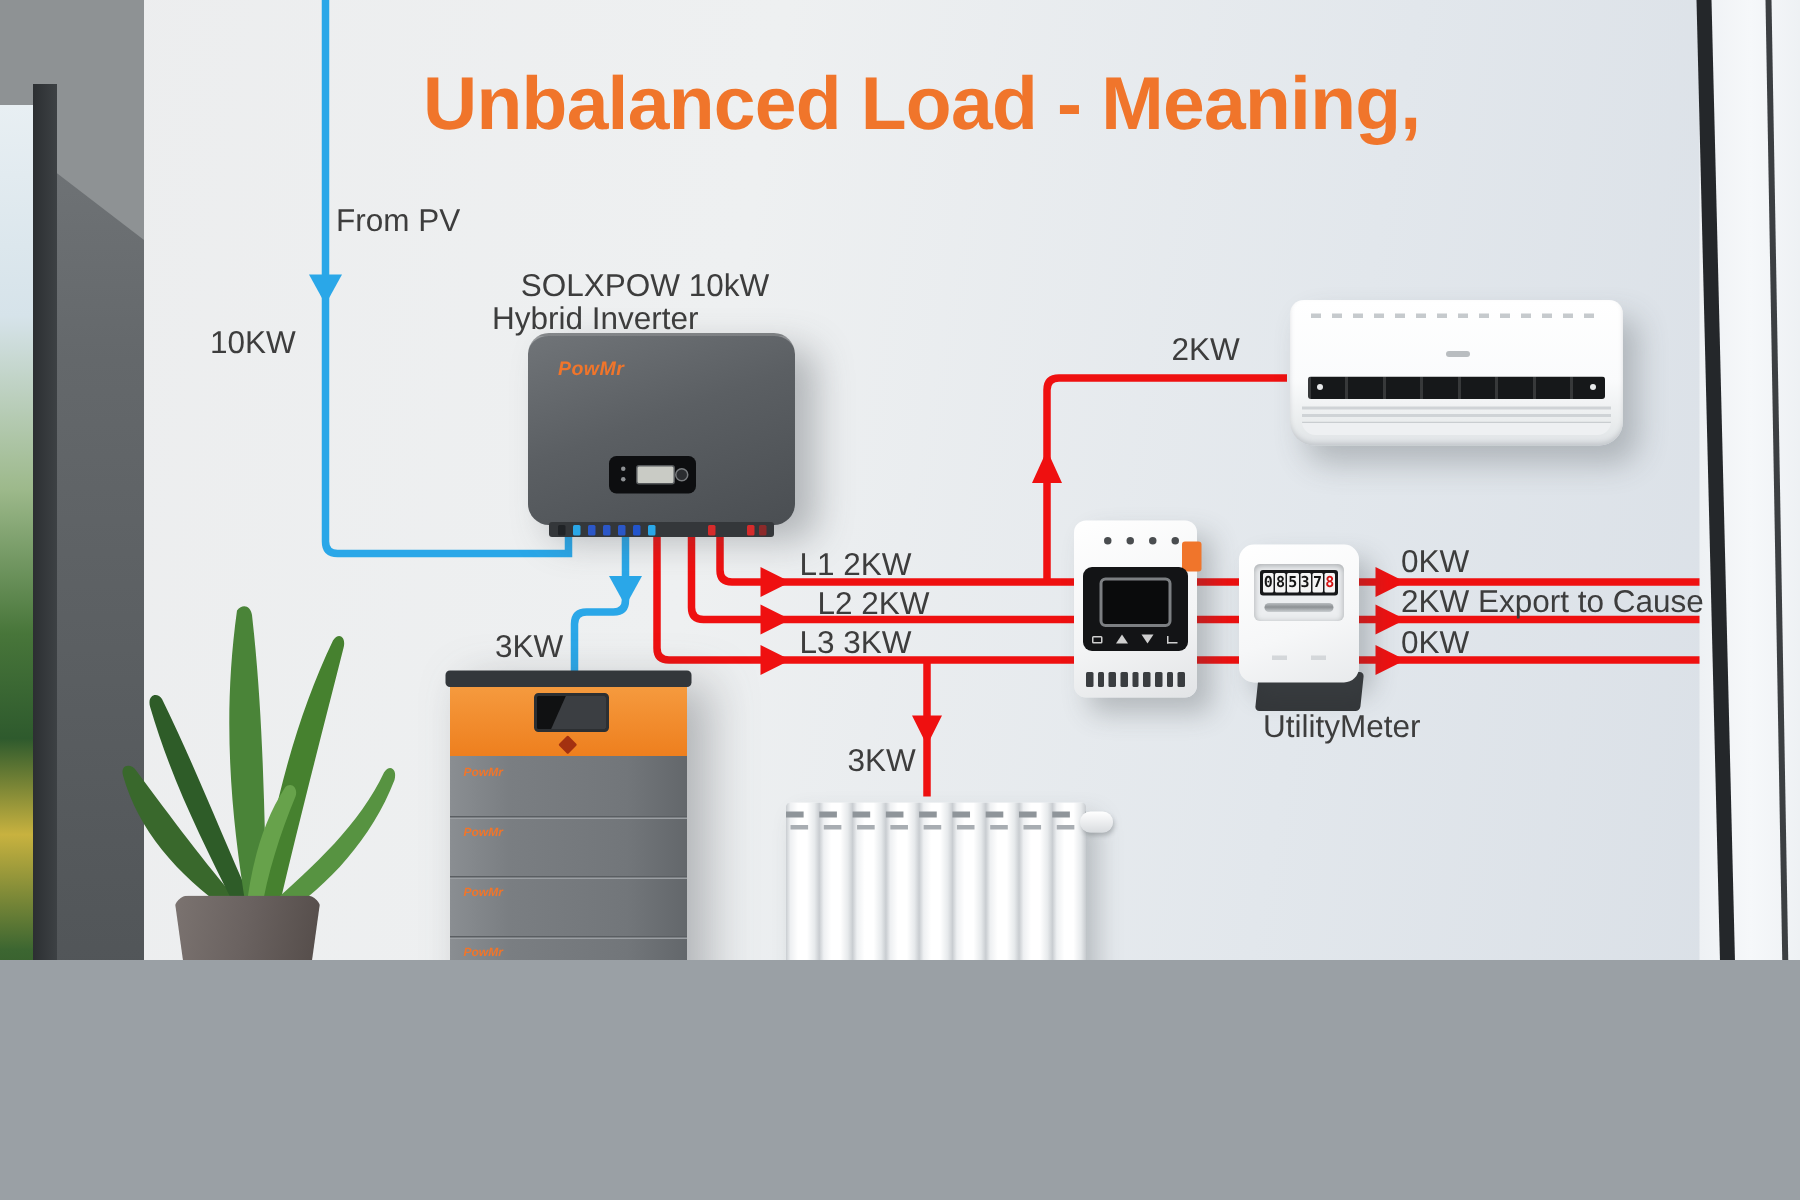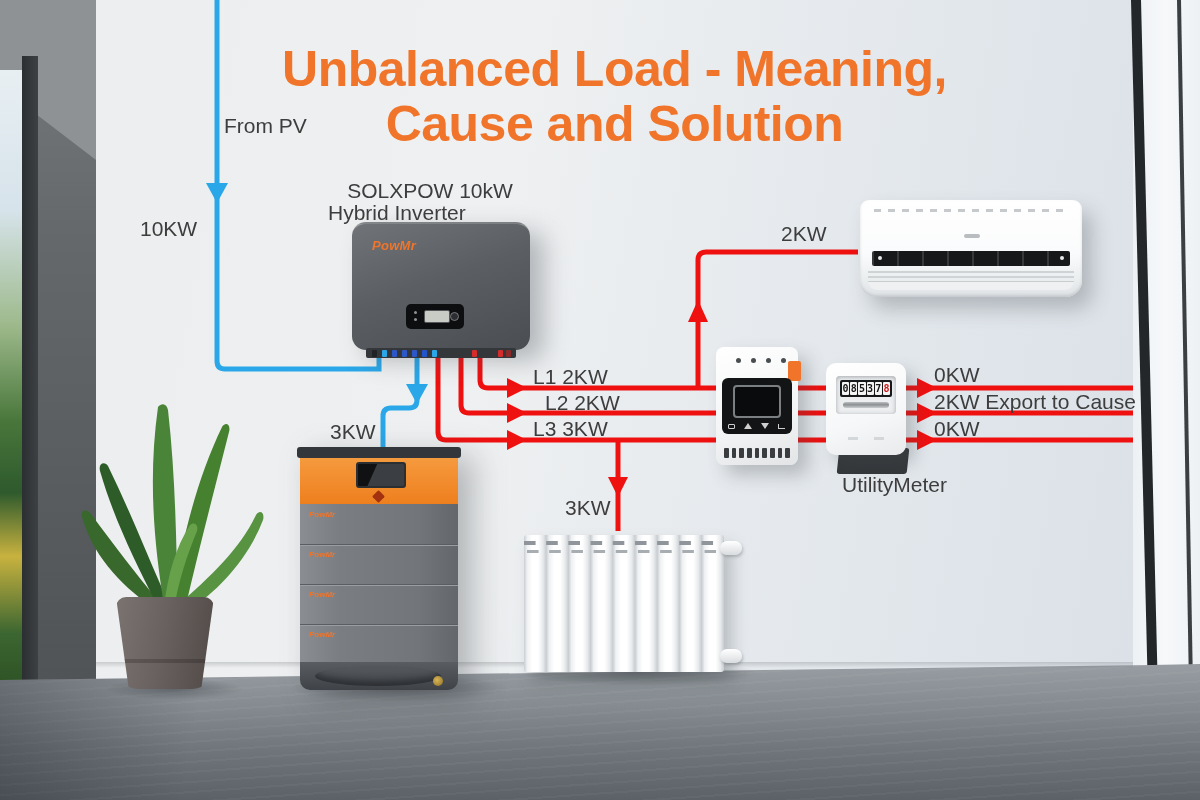--- a/index.html
+++ b/index.html
@@ -1,20 +1,20 @@
 <!DOCTYPE html>
 <html style="--orange: #F0752B; --red: #EF1010; --blue: #2AA7E8; --text: #3D3D3D;"><head>
 <meta charset="utf-8">
 <style>
   :root{
     --orange:#F0752B; --red:#EF1010; --blue:#2AA7E8; --text:#3D3D3D;
   }
   *{margin:0;padding:0;box-sizing:border-box;}
   body{font-family:"Liberation Sans",sans-serif;background:#9aa0a5;}
-  .scene{position:relative;width:1200px;height:800px;overflow:hidden;
+  .scene{position:relative;width:1200px;height:640px;overflow:hidden;
     background:linear-gradient(100deg,#ecedee 0%,#eef0f1 40%,#e2e7ec 72%,#d9dfe6 100%);}
   .abs{position:absolute;}
 
   
   .left-wall{left:0;top:0;width:96px;height:800px;z-index:1;
     background:linear-gradient(180deg,#777b7e 0%,#64686b 30%,#55595c 70%,#4b4f52 100%);}
   .left-wall .ceiling{position:absolute;left:0;top:0;width:96px;height:160px;
     background:#8e9294;clip-path:polygon(0 0,100% 0,100% 100%,0 54%);}
   .left-wall .glass{position:absolute;left:0;top:70px;width:24px;height:640px;
     background:linear-gradient(180deg,#e8eff3 0%,#d6e3ea 22%,#9db98b 40%,#48763a 55%,#2e5a2d 66%,#c8b23f 76%,#3c6631 88%,#27481f 100%);}
@@ -189,21 +189,20 @@
     <div class="corner-shade"></div>
   </div>
   <div class="abs skirt"></div>
 
   <div class="ground-shadow" style="left:288px;top:674px;width:220px;height:28px;"></div>
   <div class="ground-shadow" style="left:520px;top:660px;width:240px;height:26px;"></div>
   <div class="ground-shadow" style="left:104px;top:678px;width:140px;height:22px;"></div>
 
   <div class="abs title">
     <div>Unbalanced Load - Meaning,</div>
-    <div>Cause and Solution</div>
   </div>
 
   <svg class="wires" width="1200" height="800" viewBox="0 0 1200 800">
     <path class="w wblue" d="M217,0 V361 Q217,369 225,369 H379 V352"></path>
     <path class="w wblue" d="M417,354 V400 Q417,408 409,408 H391 Q383,408 383,416 V449"></path>
     <path class="w wred" d="M480,356 V380 Q480,388 488,388 H1133"></path>
     <path class="w wred" d="M461,356 V405 Q461,413 469,413 H1133"></path>
     <path class="w wred" d="M438,356 V432 Q438,440 446,440 H1133"></path>
     <path class="w wred" d="M698,388 V260 Q698,252 706,252 H858"></path>
     <path class="w wred" d="M618,440 V531"></path>
@@ -331,21 +330,21 @@
       <path d="M104,210 C94,148 88,84 98,12 C102,7 107,9 108,15 C116,86 116,150 118,210 Z" fill="#4a8438"></path>
       <path d="M112,208 C122,142 138,82 162,32 C166,26 171,30 169,37 C154,96 138,158 126,210 Z" fill="#46812f"></path>
       <path d="M118,210 C150,182 180,154 196,120 C200,114 205,118 203,125 C188,164 158,196 130,214 Z" fill="#579341"></path>
       <path d="M104,212 C108,178 116,152 130,130 C134,126 139,130 137,136 C127,160 118,188 114,214 Z" fill="#67a24b"></path>
     </svg>
     <div class="pot">
         <i></i>
       </div>
   </div>
 
-  <div class="lbl" style="left:224px;top:114px;text-align:center;">From PV</div>
+  <div class="lbl" style="left:224px;top:136px;text-align:center;">From PV</div>
   <div class="lbl" style="left:140px;top:217px;">10KW</div>
   <div class="lbl" style="left:328px;top:179px;width:204px;text-align:center;">SOLXPOW 10kW</div>
   <div class="lbl" style="left:328px;top:201px;width:204px;text-align:left;">Hybrid Inverter</div>
   <div class="lbl" style="left:330px;top:420px;">3KW</div>
   <div class="lbl" style="left:781px;top:222px;">2KW</div>
   <div class="lbl" style="left:533px;top:365px;">L1 2KW</div>
   <div class="lbl" style="left:533px;top:391px;margin-left:12px;">L2 2KW</div>
   <div class="lbl" style="left:533px;top:417px;">L3 3KW</div>
   <div class="lbl" style="left:565px;top:496px;">3KW</div>
   <div class="lbl" style="left:842px;top:473px;">UtilityMeter</div>

